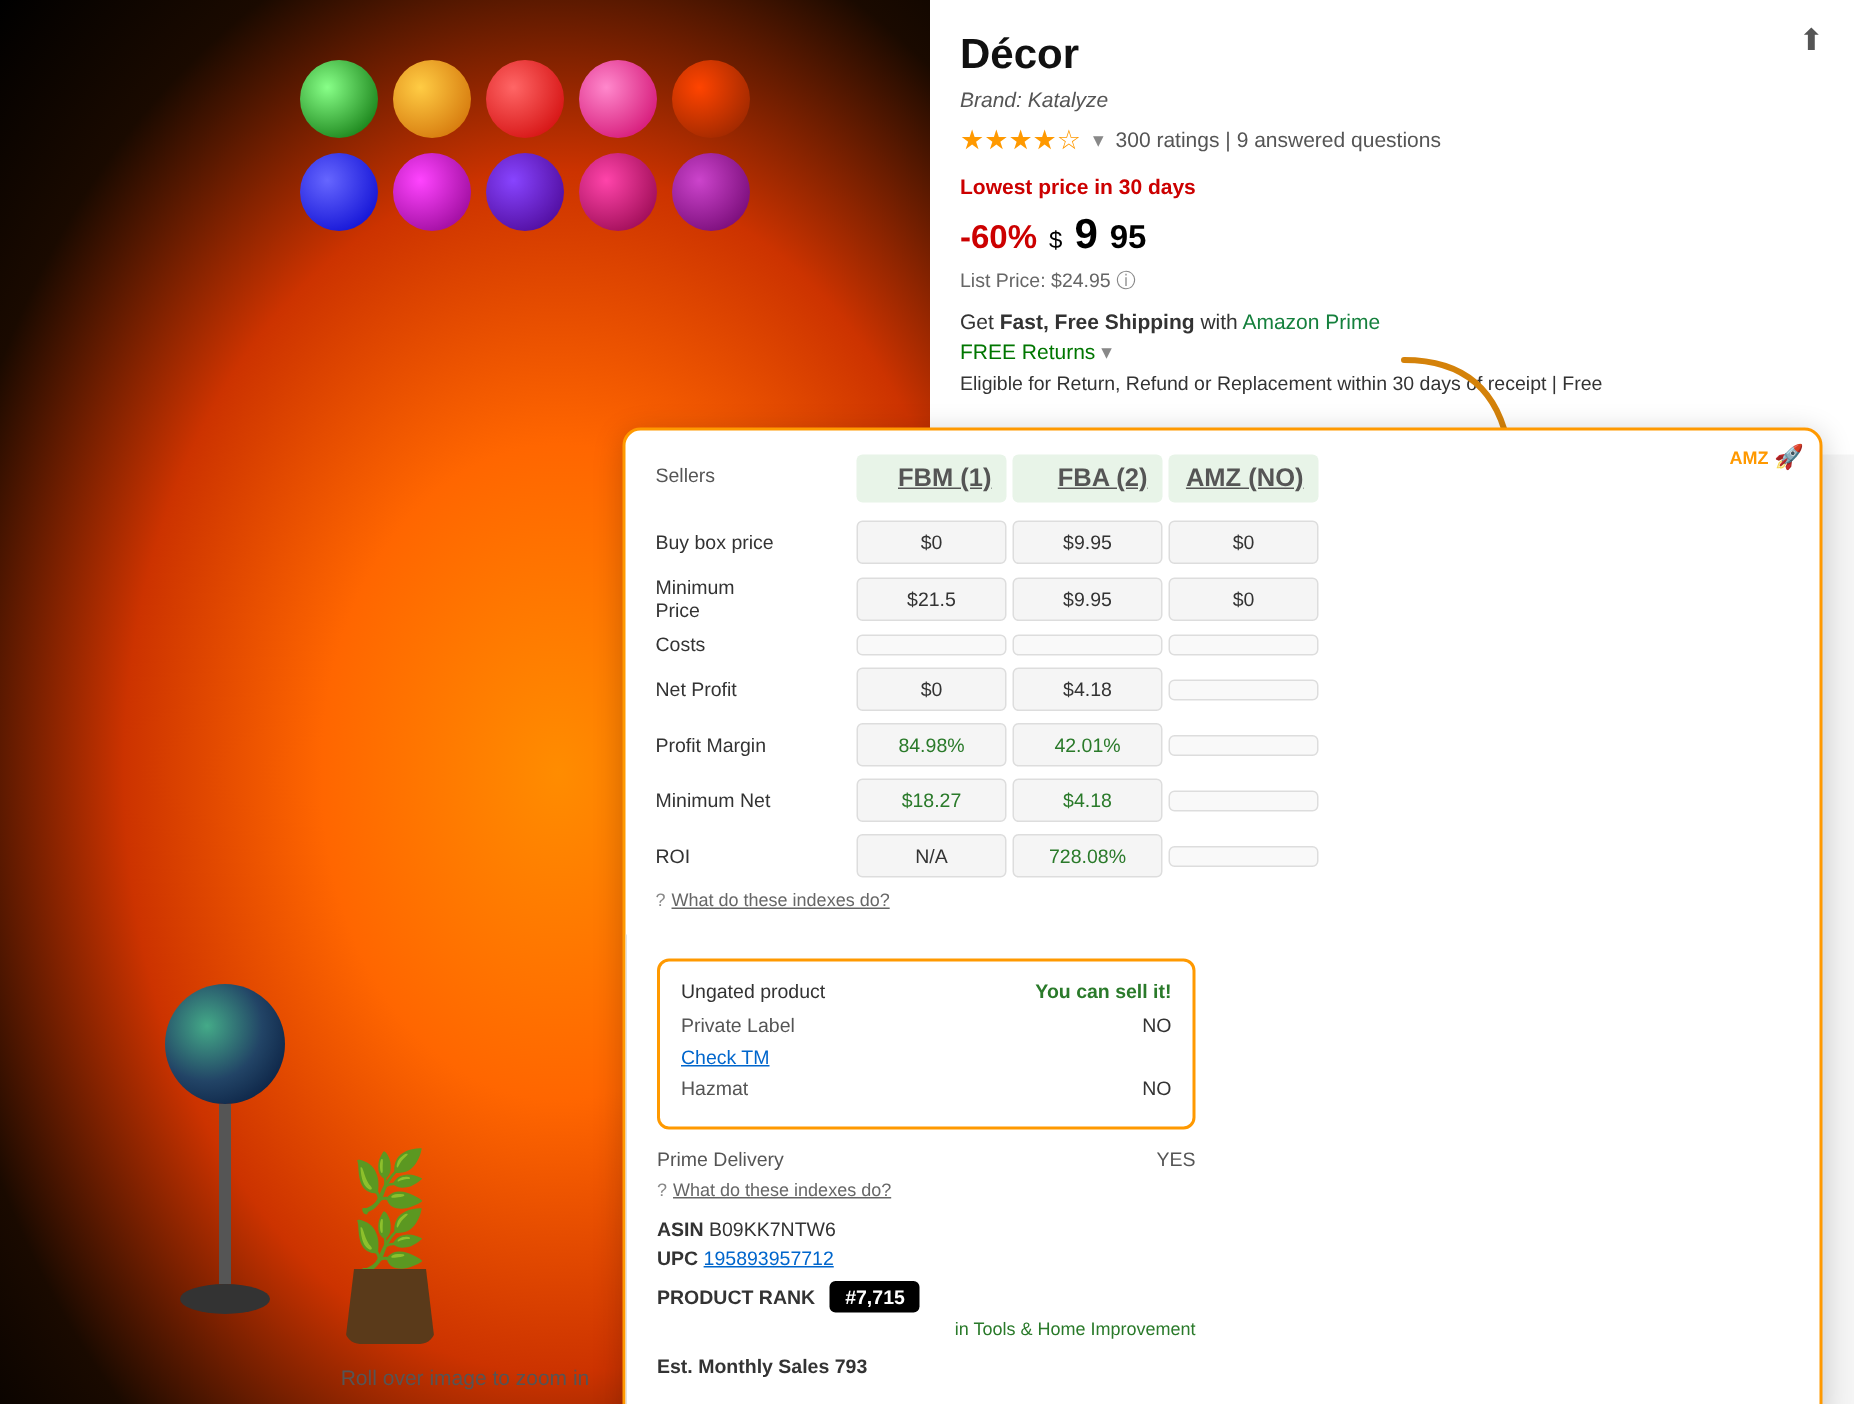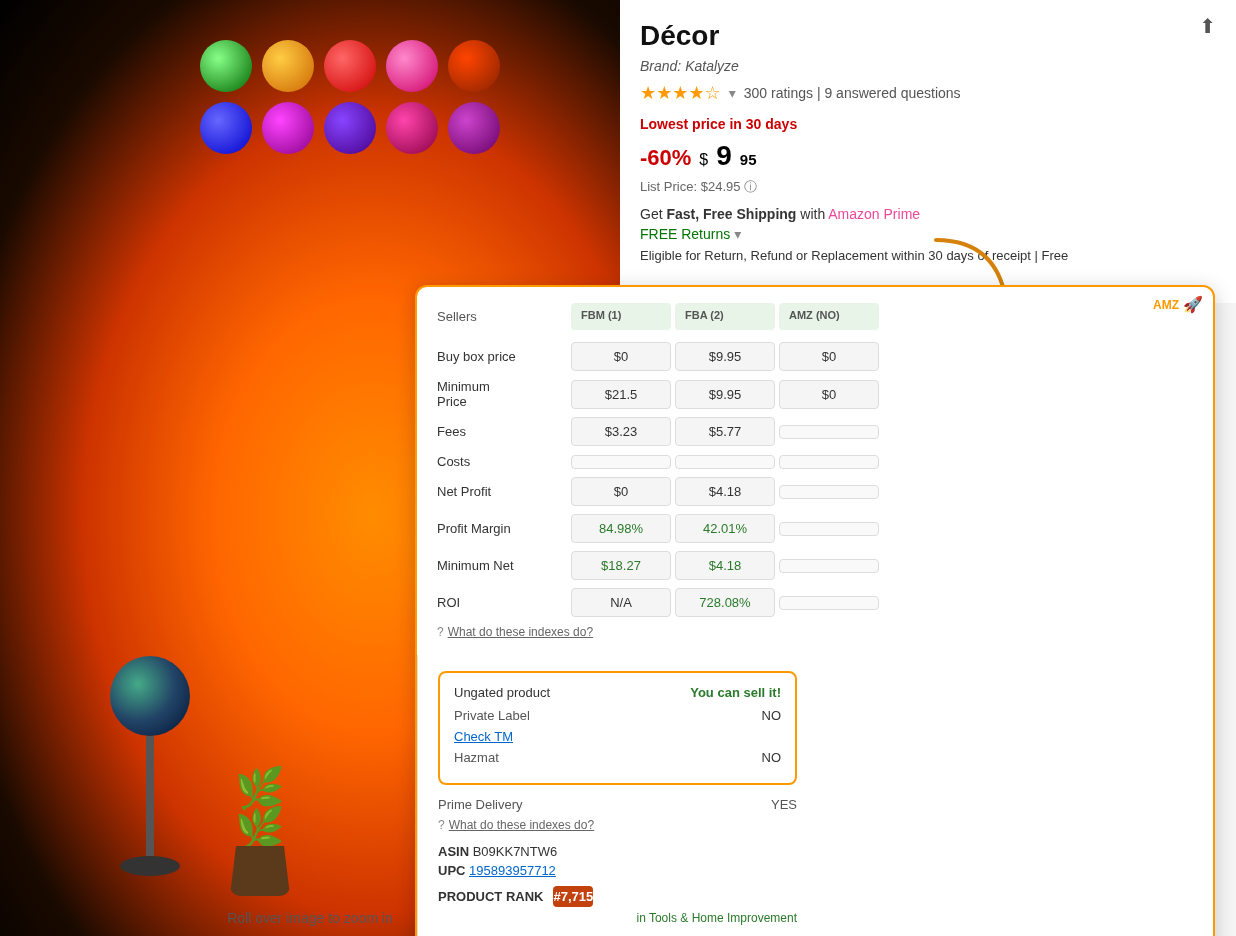--- a/index.html
+++ b/index.html
@@ -182,21 +182,21 @@
       margin-bottom: 10px;
     }
 
     .shipping-info {
       font-size: 14px;
       color: #333;
       margin-bottom: 4px;
     }
 
     .shipping-info strong { font-weight: bold; }
-    .shipping-info .prime { color: #ec4899; }
+    .shipping-info .prime { color: #15803d; }
 
     .free-returns {
       color: #007600;
       font-size: 14px;
       margin-bottom: 6px;
     }
 
     .eligible-text {
       font-size: 13px;
       color: #333;
@@ -269,25 +269,26 @@
     
     .sellers-header {
       display: grid;
       grid-template-columns: 130px 100px 100px 100px;
       gap: 4px;
       margin-bottom: 12px;
       padding-right: 10px;
     }
 
     .col-header {
-      text-align: left;
+      text-align: right;
       padding: 6px 10px;
       border-radius: 4px;
-      font-size: 11px;
-      font-weight: bold;
+      font-size: 17px;
+      font-weight: bold;
+      text-decoration: underline;
     }
 
     .col-sellers {
       color: #555;
       text-align: left;
       font-size: 13px;
       padding: 6px 0;
     }
 
     .col-fbm {
@@ -439,25 +440,25 @@
       margin-bottom: 4px;
     }
 
     .product-rank-label {
       font-size: 13px;
       font-weight: bold;
       color: #333;
     }
 
     .rank-badge {
-      background: #c2410c;
+      background: #000000;
       color: white;
       font-weight: bold;
       font-size: 13px;
-      padding: 3px 0;
+      padding: 3px 10px;
       border-radius: 4px;
     }
 
     .rank-category {
       color: #2a7a2a;
       font-size: 12px;
       text-align: right;
       margin-bottom: 10px;
     }
 
@@ -530,21 +531,21 @@
         <span>9 answered questions</span>
       </span>
     </div>
 
     <div class="lowest-price-badge">Lowest price in 30 days</div>
 
     <div class="price-row">
       <span class="discount">-60%</span>
       <span style="font-size:16px; vertical-align:super;">$</span>
       <span style="font-size:28px; font-weight:bold;">9</span>
-      <span style="font-size:15px; vertical-align:super; font-weight:bold;">95</span>
+      <span style="font-size:22px; vertical-align:super; font-weight:bold;">95</span>
     </div>
 
     <div class="list-price">
       <span>List Price:</span>
       <span>$24.95</span>
       <span style="color:#888;"> ⓘ</span>
     </div>
 
     <div class="shipping-info">
       Get <strong>Fast, Free Shipping</strong> with <span class="prime">Amazon Prime</span>
@@ -591,26 +592,20 @@
         <div class="row-value">$0</div>
       </div>
 
       <div class="data-row">
         <div class="row-label">Minimum<br>Price</div>
         <div class="row-value">$21.5</div>
         <div class="row-value">$9.95</div>
         <div class="row-value">$0</div>
       </div>
 
-      <div class="data-row">
-        <div class="row-label">Fees</div>
-        <div class="row-value">$3.23</div>
-        <div class="row-value">$5.77</div>
-        <div class="row-value empty"></div>
-      </div>
 
       <div class="data-row">
         <div class="row-label">Costs</div>
         <div class="row-value empty"></div>
         <div class="row-value empty"></div>
         <div class="row-value empty"></div>
       </div>
 
       <div class="data-row">
         <div class="row-label">Net Profit</div>

